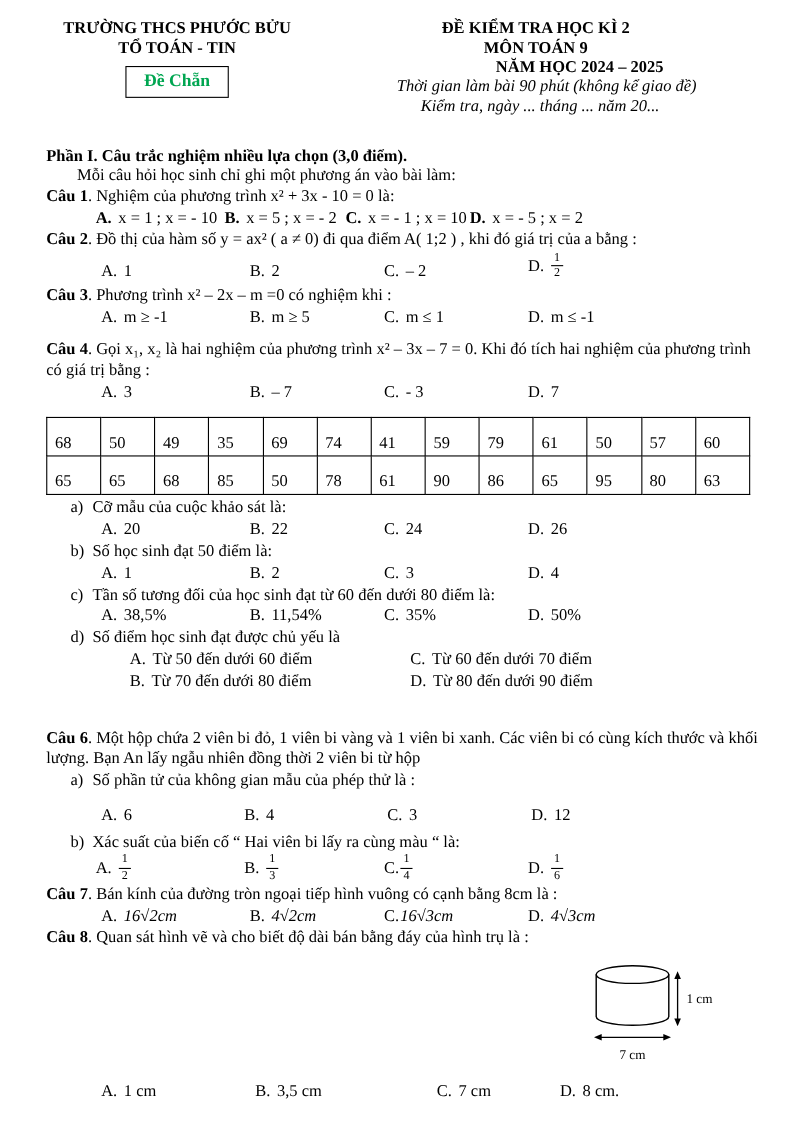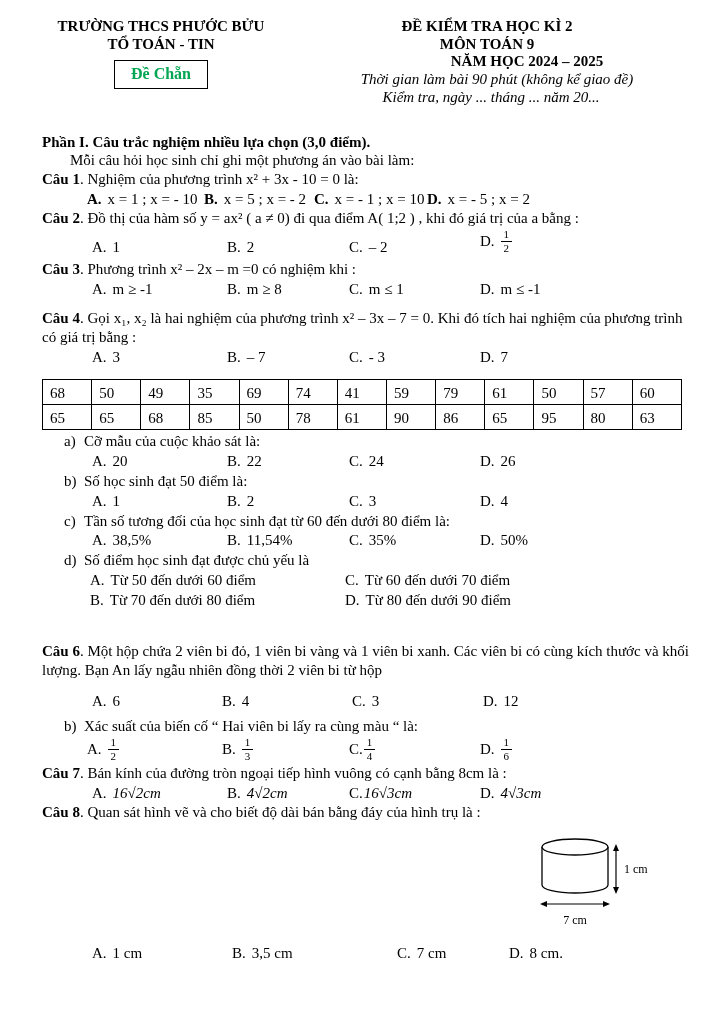--- a/index.html
+++ b/index.html
@@ -22,37 +22,37 @@
   .shift2{position:relative;left:10px}
   .shift3{position:relative;left:4px}
   
   .part-head{font-weight:bold;margin:0 0 1px 0}
   .instruction{margin:0 0 1px 28px}
   
   .q-text{margin:0;line-height:1.26}
   .q-text .qlabel{font-weight:bold}
   .opts{display:flex;margin:1px 0 0 50px;line-height:1.26;align-items:flex-end}
   .opts.ml45{margin-left:45px}
-  .opts.ml53{margin-left:48px}
+  .opts.ml53{margin-left:76px}
   .opt{display:inline-block;white-space:nowrap}
   .okey{margin-right:6px}
   .okey.kb{font-weight:bold}
   .okey.tight{margin-right:1px}
   .w255{width:255px}.w140{width:140px}.w165{width:165px}.w112{width:112px}
   .w135{width:135px}.w122{width:122px}.w131{width:131px}
   .w117{width:117px}.w110{width:110px}.w113{width:113px}.w130{width:130px}
   .math{font-style:italic}
   
   .frac{display:inline-flex;flex-direction:column;vertical-align:middle;text-align:center;
         font-size:11px;line-height:1.2;position:relative;top:-1px}
   .frac .num{border-bottom:1px solid #000;padding:0 3px}
   .frac .den{padding:0 3px}
   
   table.data-table{border-collapse:collapse;table-layout:fixed;width:640px;margin:3px 0 2px 0}
-  table.data-table td{border:1px solid #000;height:20px;padding:4px 0 0 7px;font-size:15px}
+  table.data-table td{border:1px solid #000;height:20px;padding:14px 0 0 7px;font-size:15px}
   
   .sub{margin:1px 0 0 22px;line-height:1.26}
   .sub .slabel{display:inline-block;width:20px}
   .gap4{margin-top:4px}.gap6{margin-top:6px}
   .gap10{margin-top:10px}.gap12{margin-top:12px}.gap14{margin-top:32px}
   
   .figure-row{display:flex;justify-content:flex-end;padding-right:6px;margin-top:10px}
   .fig svg{display:block}
   .q8opts{margin-top:16px}
 </style>
@@ -101,21 +101,21 @@
             <span class="num">1</span>
             <span class="den">2</span>
           </span></span>
     </div>
   </div>
 
   <div class="gap4">
     <p class="q-text"><span class="qlabel">Câu 3</span><span>. Phương trình x² – 2x – m =0 có nghiệm khi :</span></p>
     <div class="opts">
       <span class="opt w135"><span class="okey">A.</span><span>m ≥ -1</span></span>
-      <span class="opt w122"><span class="okey">B.</span><span>m ≥ 8</span></span>
+      <span class="opt w122"><span class="okey">B.</span><span>m ≥ 5</span></span>
       <span class="opt w131"><span class="okey">C.</span><span>m ≤ 1</span></span>
       <span class="opt"><span class="okey">D.</span><span>m ≤ -1</span></span>
     </div>
   </div>
 
   <div class="gap10">
     <p class="q-text"><span class="qlabel">Câu 4</span><span>. Gọi x₁, x₂  là hai nghiệm của phương trình x² – 3x – 7 = 0. Khi đó tích hai nghiệm của phương trình có giá trị bằng :</span></p>
     <div class="opts">
       <span class="opt w135"><span class="okey">A.</span><span>3</span></span>
       <span class="opt w122"><span class="okey">B.</span><span>– 7</span></span>
@@ -190,20 +190,21 @@
       <span class="opt"><span class="okey">C.</span><span>Từ 60 đến dưới 70 điểm</span></span>
     </div>
     <div class="opts ml53">
       <span class="opt w255"><span class="okey">B.</span><span>Từ 70 đến dưới 80 điểm</span></span>
       <span class="opt"><span class="okey">D.</span><span>Từ 80 đến dưới 90 điểm</span></span>
     </div>
   </div>
 
   <div class="gap14">
     <p class="q-text"><span class="qlabel">Câu 6</span><span>. Một hộp chứa 2 viên bi đỏ, 1 viên bi vàng và 1 viên bi xanh. Các viên bi có cùng kích thước và khối lượng. Bạn An lấy ngẫu nhiên đồng thời 2 viên bi từ hộp</span></p>
+    <div class="sub"><span class="slabel">a)</span><span>Số phần tử của không gian mẫu của phép thử là :</span></div>
     <div class="opts gap12">
       <span class="opt w130"><span class="okey">A.</span><span>6</span></span>
       <span class="opt w130"><span class="okey">B.</span><span>4</span></span>
       <span class="opt w131"><span class="okey">C.</span><span>3</span></span>
       <span class="opt"><span class="okey">D.</span><span>12</span></span>
     </div>
     <div class="sub gap6"><span class="slabel">b)</span><span>Xác suất của biến cố “ Hai viên bi lấy ra cùng màu “ là:</span></div>
     <div class="opts ml45">
       <span class="opt w135"><span class="okey">A.</span><span class="frac">
             <span class="num">1</span>

